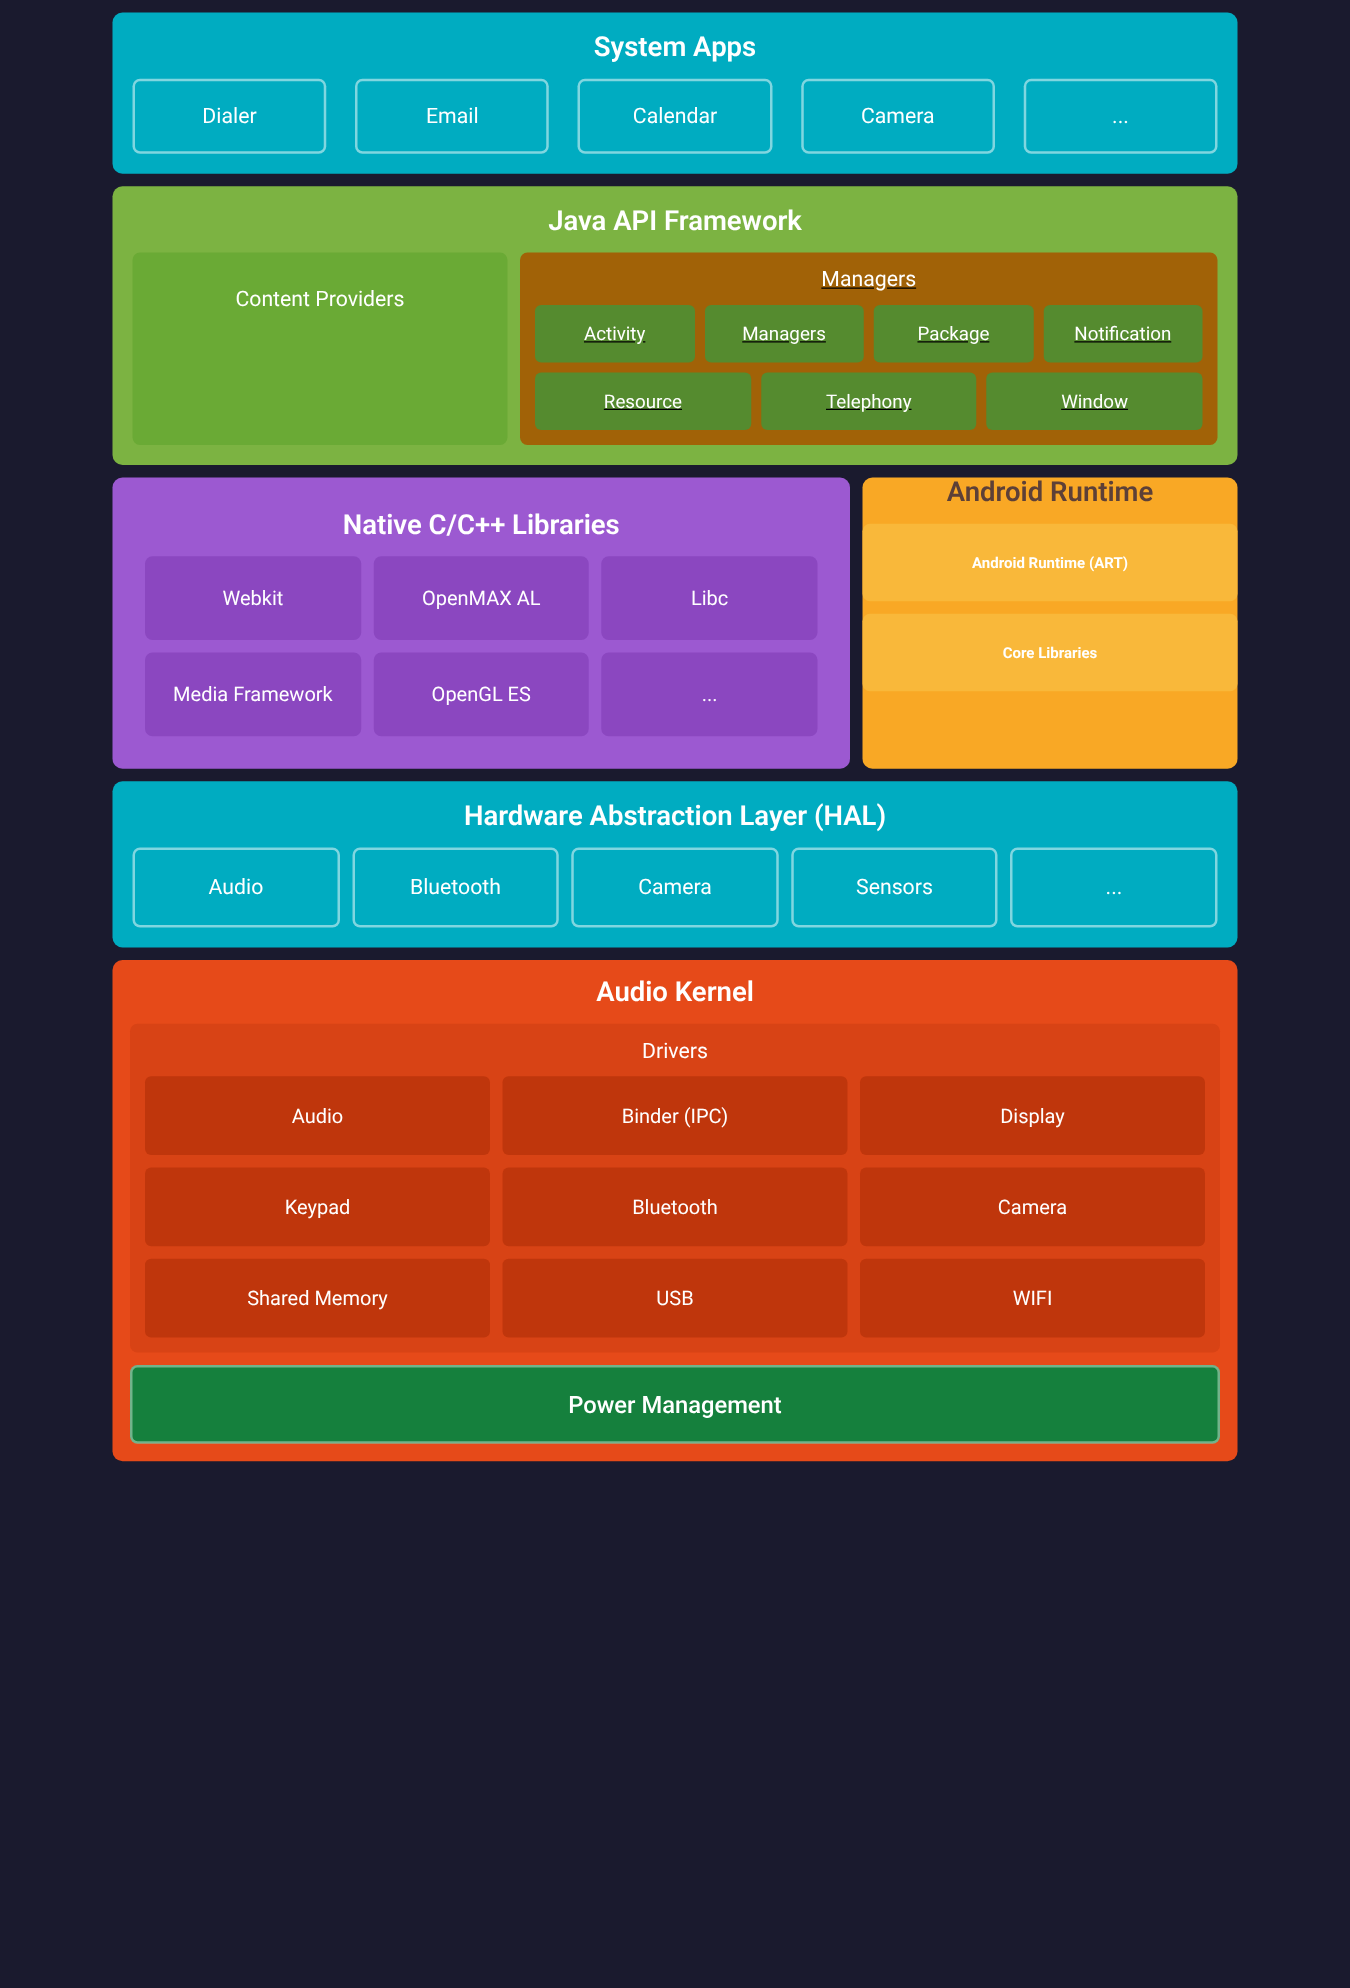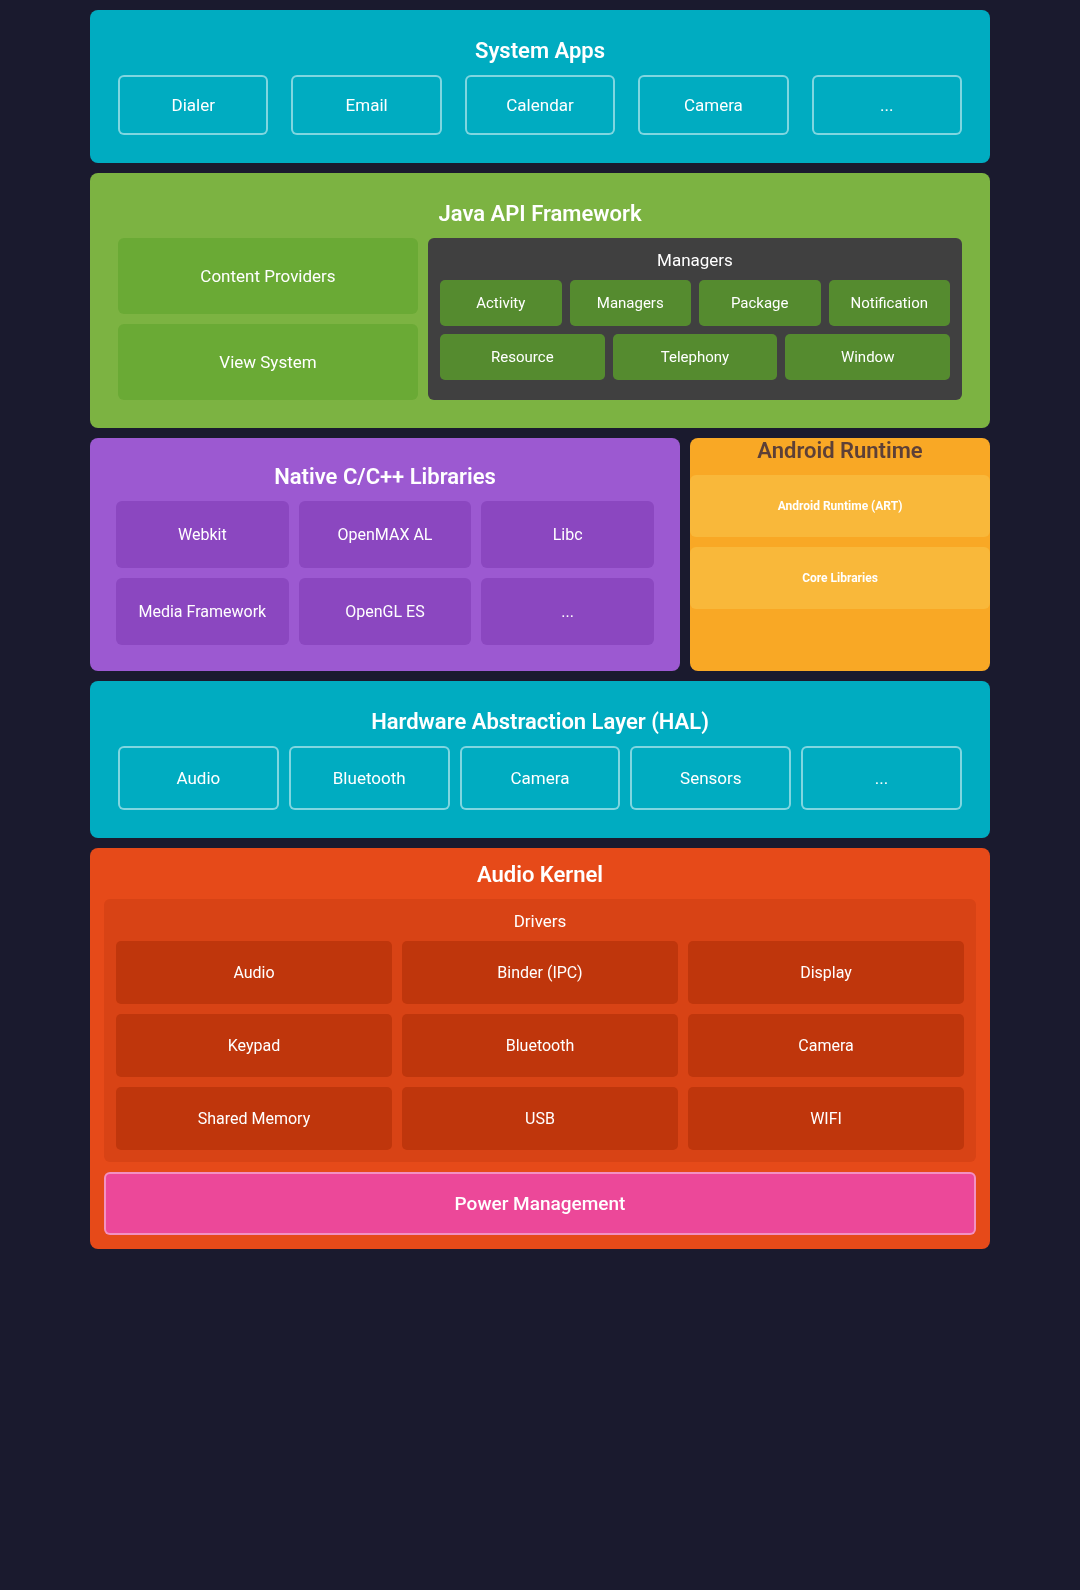--- a/index.html
+++ b/index.html
@@ -13,21 +13,21 @@
       padding: 10px;
     }
     .diagram {
       width: 900px;
       display: flex;
       flex-direction: column;
       gap: 10px;
     }
     .layer {
       border-radius: 8px;
-      padding: 28px;
+      padding: 16px;
     }
     .layer-title {
       text-align: center;
       font-size: 22px;
       font-weight: 600;
       color: white;
       margin-bottom: 12px;
     }
     
     .system-apps {
@@ -66,23 +66,24 @@
       background: #6aaa35;
       border-radius: 6px;
       padding: 28px 10px;
       text-align: center;
       color: white;
       font-size: 17px;
       flex: 1;
     }
     .managers-section {
       flex: 1;
-      background: #404040;
+      background: #a16207;
       border-radius: 6px;
       padding: 12px;
+      text-decoration: underline;
     }
     .managers-title {
       text-align: center;
       color: white;
       font-size: 17px;
       margin-bottom: 10px;
     }
     .managers-grid {
       display: flex;
       flex-direction: column;
@@ -192,21 +193,21 @@
     }
     .driver-box {
       background: #bf360c;
       border-radius: 5px;
       padding: 22px 10px;
       text-align: center;
       color: white;
       font-size: 16px;
     }
     .power-management {
-      background: #ec4899;
+      background: #15803d;
       border: 2px solid rgba(255,255,255,0.4);
       border-radius: 6px;
       padding: 18px 10px;
       text-align: center;
       color: white;
       font-size: 19px;
       font-weight: 500;
     }
   </style>
 </head>
@@ -223,21 +224,20 @@
       <div class="app-box">Camera</div>
       <div class="app-box">...</div>
     </div>
   </div>
 
   <div class="layer java-api">
     <div class="layer-title">Java API Framework</div>
     <div class="java-api-content">
       <div class="java-api-left">
         <div class="java-api-box">Content Providers</div>
-        <div class="java-api-box">View System</div>
       </div>
       <div class="managers-section">
         <div class="managers-title">Managers</div>
         <div class="managers-grid">
           <div class="managers-row">
             <div class="manager-box">Activity</div>
             <div class="manager-box">Managers</div>
             <div class="manager-box">Package</div>
             <div class="manager-box">Notification</div>
           </div>

